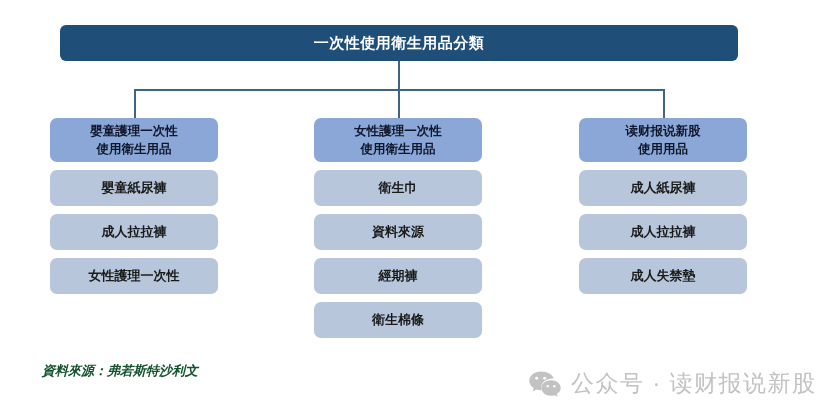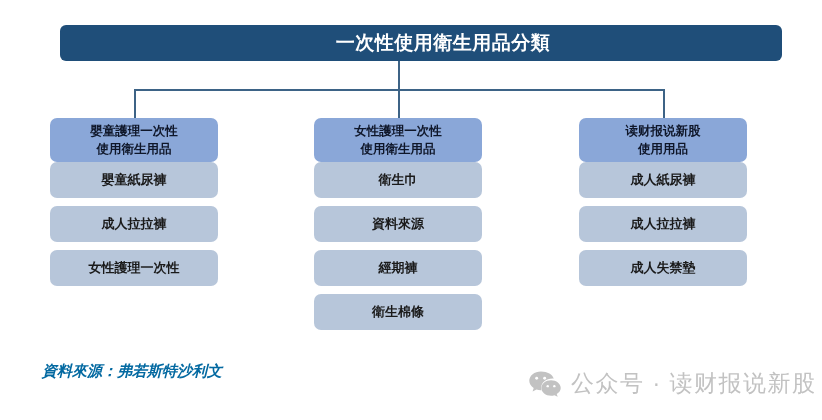--- a/index.html
+++ b/index.html
@@ -25,24 +25,23 @@
     left: 60px;
     top: 25px;
     width: 678px;
     height: 36px;
     background: #1f4e79;
     border-radius: 6px;
     display: flex;
     align-items: center;
     justify-content: center;
     color: #ffffff;
-    font-size: 19px;
+    font-size: 15px;
     font-weight: bold;
     letter-spacing: 0.5px;
-    padding-left: 44px;
   }
 
   
   .connector {
     position: absolute;
     background: #3d6386;
   }
   .conn-stem-top {
     left: 398px;
     top: 61px;
@@ -85,20 +84,21 @@
     justify-content: center;
     color: #0f172a;
     font-size: 12.5px;
     font-weight: bold;
     line-height: 1.45;
     text-align: center;
   }
   .cat-header .ln { display: block; }
 
   .item-list {
+    margin-top: 8px;
   }
   .item-box {
     width: 168px;
     height: 36px;
     background: #b7c6da;
     border-radius: 7px;
     display: flex;
     align-items: center;
     justify-content: center;
     color: #1a1a1a;
@@ -108,22 +108,22 @@
   }
 
   
   .source-note {
     position: absolute;
     left: 42px;
     top: 362px;
     font-family: "Liberation Serif", "DejaVu Serif", serif;
     font-style: italic;
     font-weight: bold;
-    font-size: 15px;
-    color: #0369a1;
+    font-size: 13px;
+    color: #14532d;
     white-space: nowrap;
   }
 
   .watermark {
     position: absolute;
     left: 528px;
     top: 368px;
     display: flex;
     align-items: center;
     gap: 9px;

